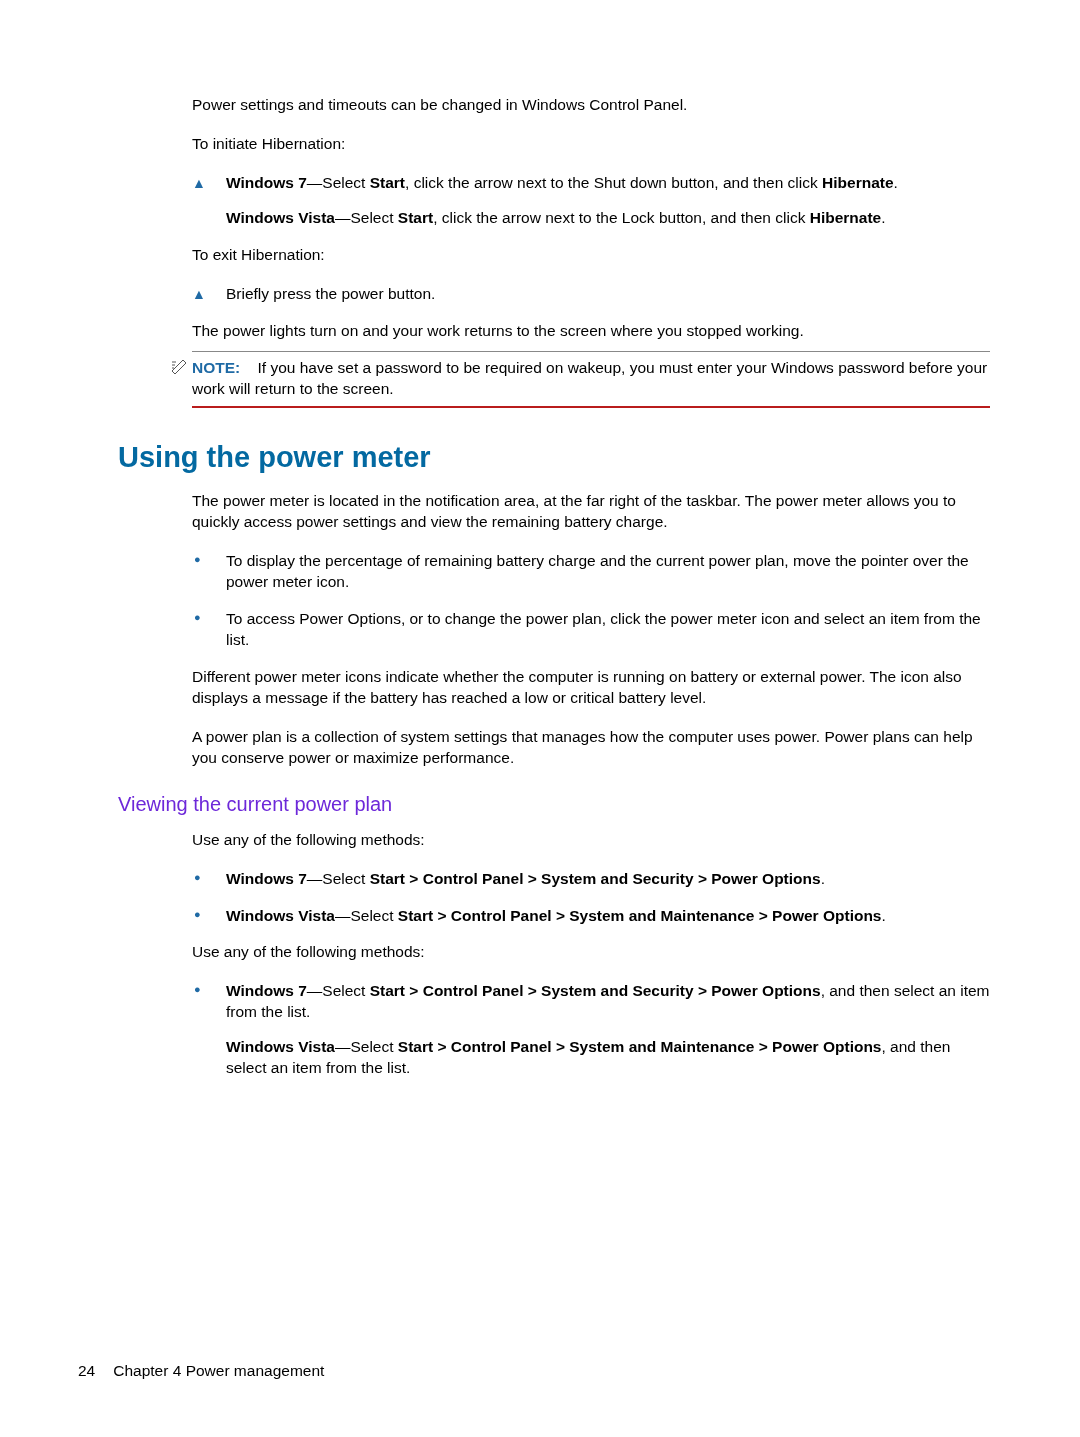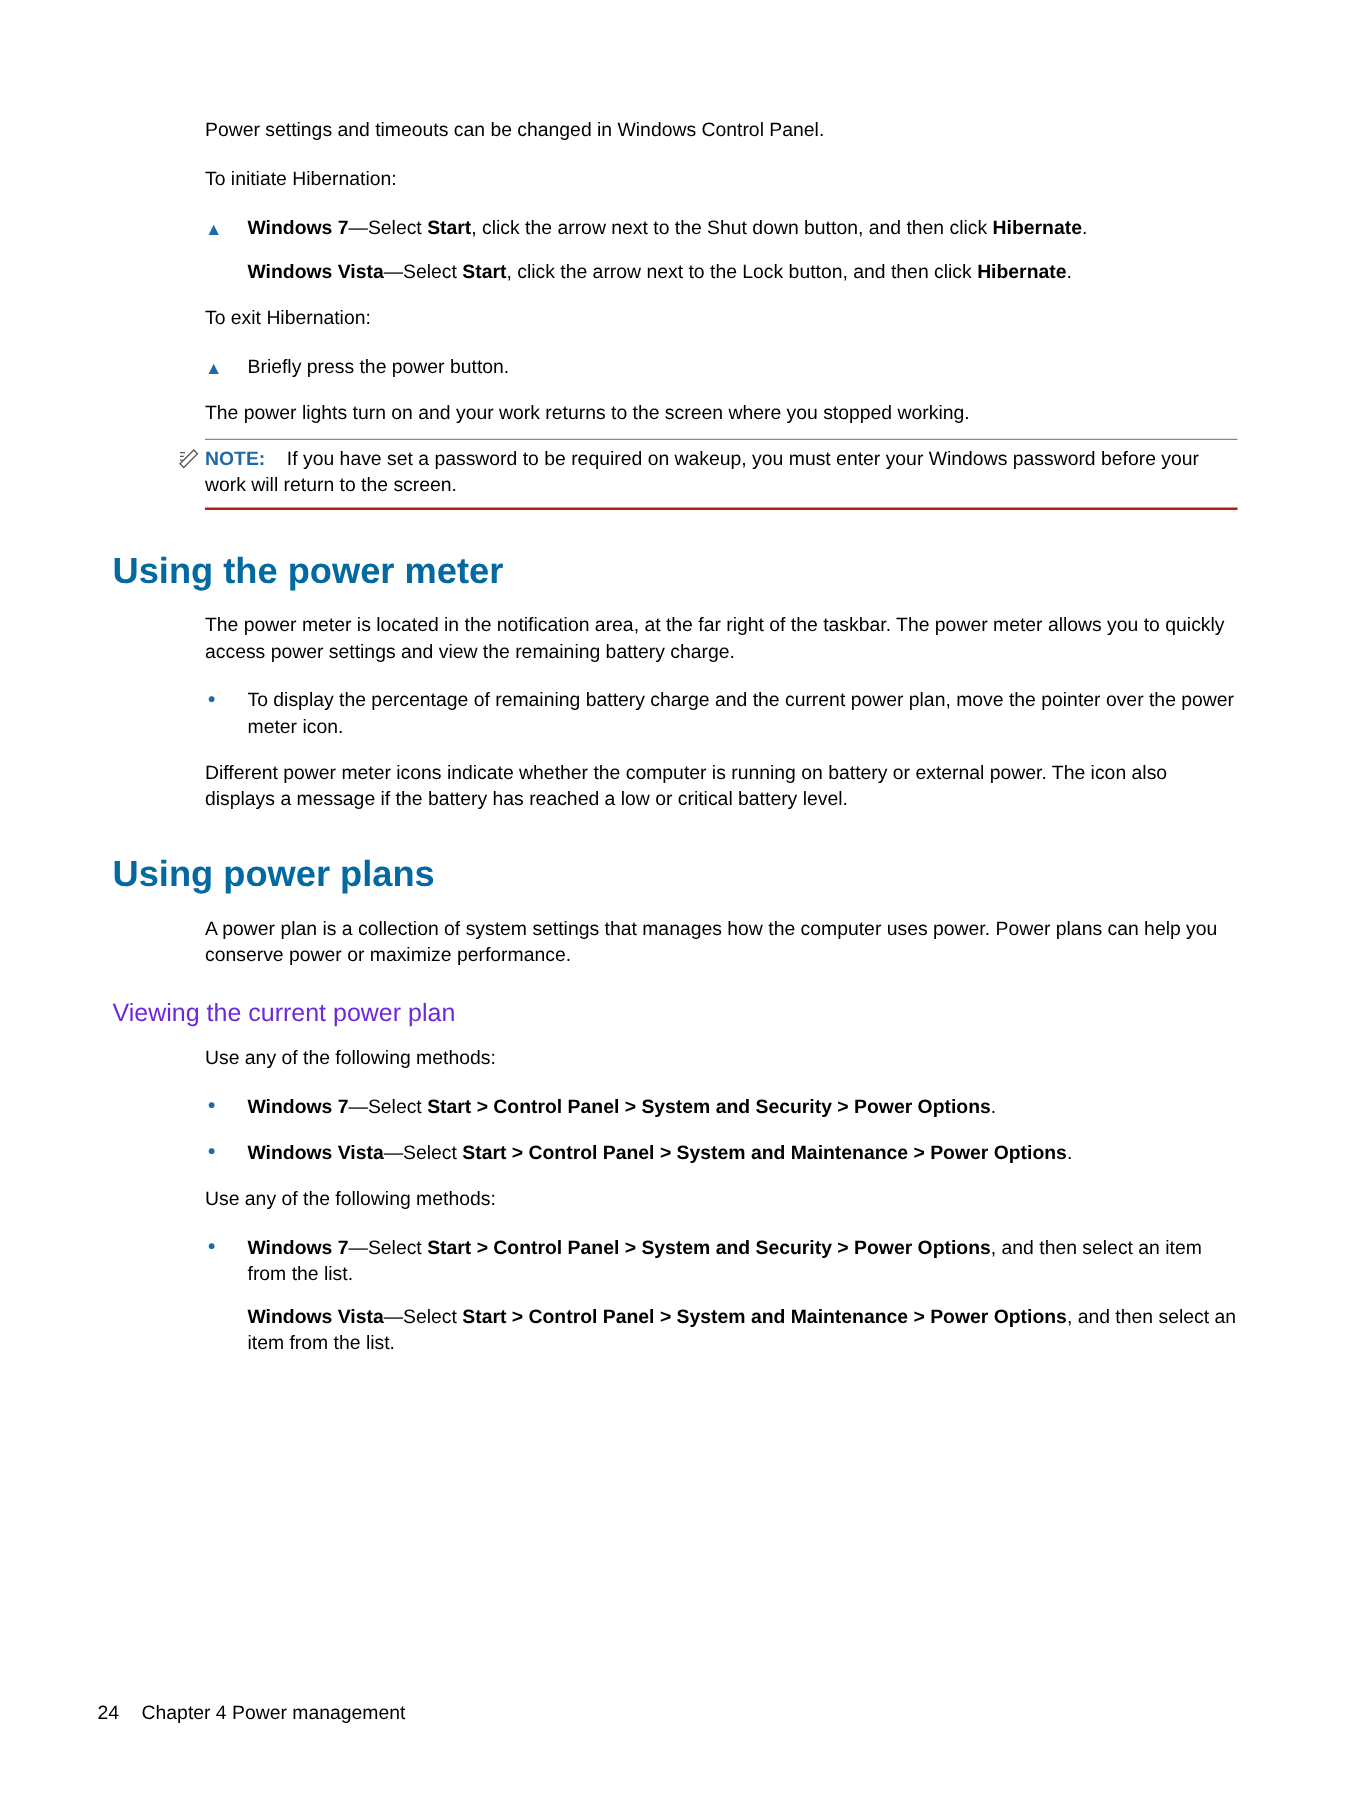--- a/index.html
+++ b/index.html
@@ -6,21 +6,21 @@
     margin: 0;
     padding: 0;
     background: #fff;
     font-family: Arial, Helvetica, sans-serif;
     font-size: 15.5px;
     color: #000;
     line-height: 1.35;
     width: 1080px;
   }
   .page {
-    padding: 95px 90px 60px 90px;
+    padding: 95px 90px 60px 118px;
     position: relative;
     box-sizing: border-box;
     min-height: 1437px;
   }
   .body-indent {
     margin-left: 74px;
   }
   .para {
     margin: 0 0 18px 0;
   }
@@ -136,25 +136,25 @@
       <span>&nbsp;&nbsp;</span>
       <span>If you have set a password to be required on wakeup, you must enter your Windows password before your work will return to the screen.</span>
     </div>
   </div>
 
   <h2 class="h2">Using the power meter</h2>
   <div class="body-indent">
     <p class="para">The power meter is located in the notification area, at the far right of the taskbar. The power meter allows you to quickly access power settings and view the remaining battery charge.</p>
     <ul class="bullet-list">
       <li class="bullet-item"><span>To display the percentage of remaining battery charge and the current power plan, move the pointer over the power meter icon.</span></li>
+      <li class="bullet-item"><span>To access Power Options, or to change the power plan, click the power meter icon and select an item from the list.</span></li>
     </ul>
     <p class="para">Different power meter icons indicate whether the computer is running on battery or external power. The icon also displays a message if the battery has reached a low or critical battery level.</p>
   </div>
 
-  <h2 class="h2">Using power plans</h2>
   <div class="body-indent">
     <p class="para">A power plan is a collection of system settings that manages how the computer uses power. Power plans can help you conserve power or maximize performance.</p>
   </div>
 
   <h3 class="h3">Viewing the current power plan</h3>
   <div class="body-indent">
     <p class="para">Use any of the following methods:</p>
     <ul class="bullet-list">
       <li class="bullet-item">
         <b>Windows 7</b><span>—Select </span><b>Start &gt; Control Panel &gt; System and Security &gt; Power Options</b><span>.</span>

